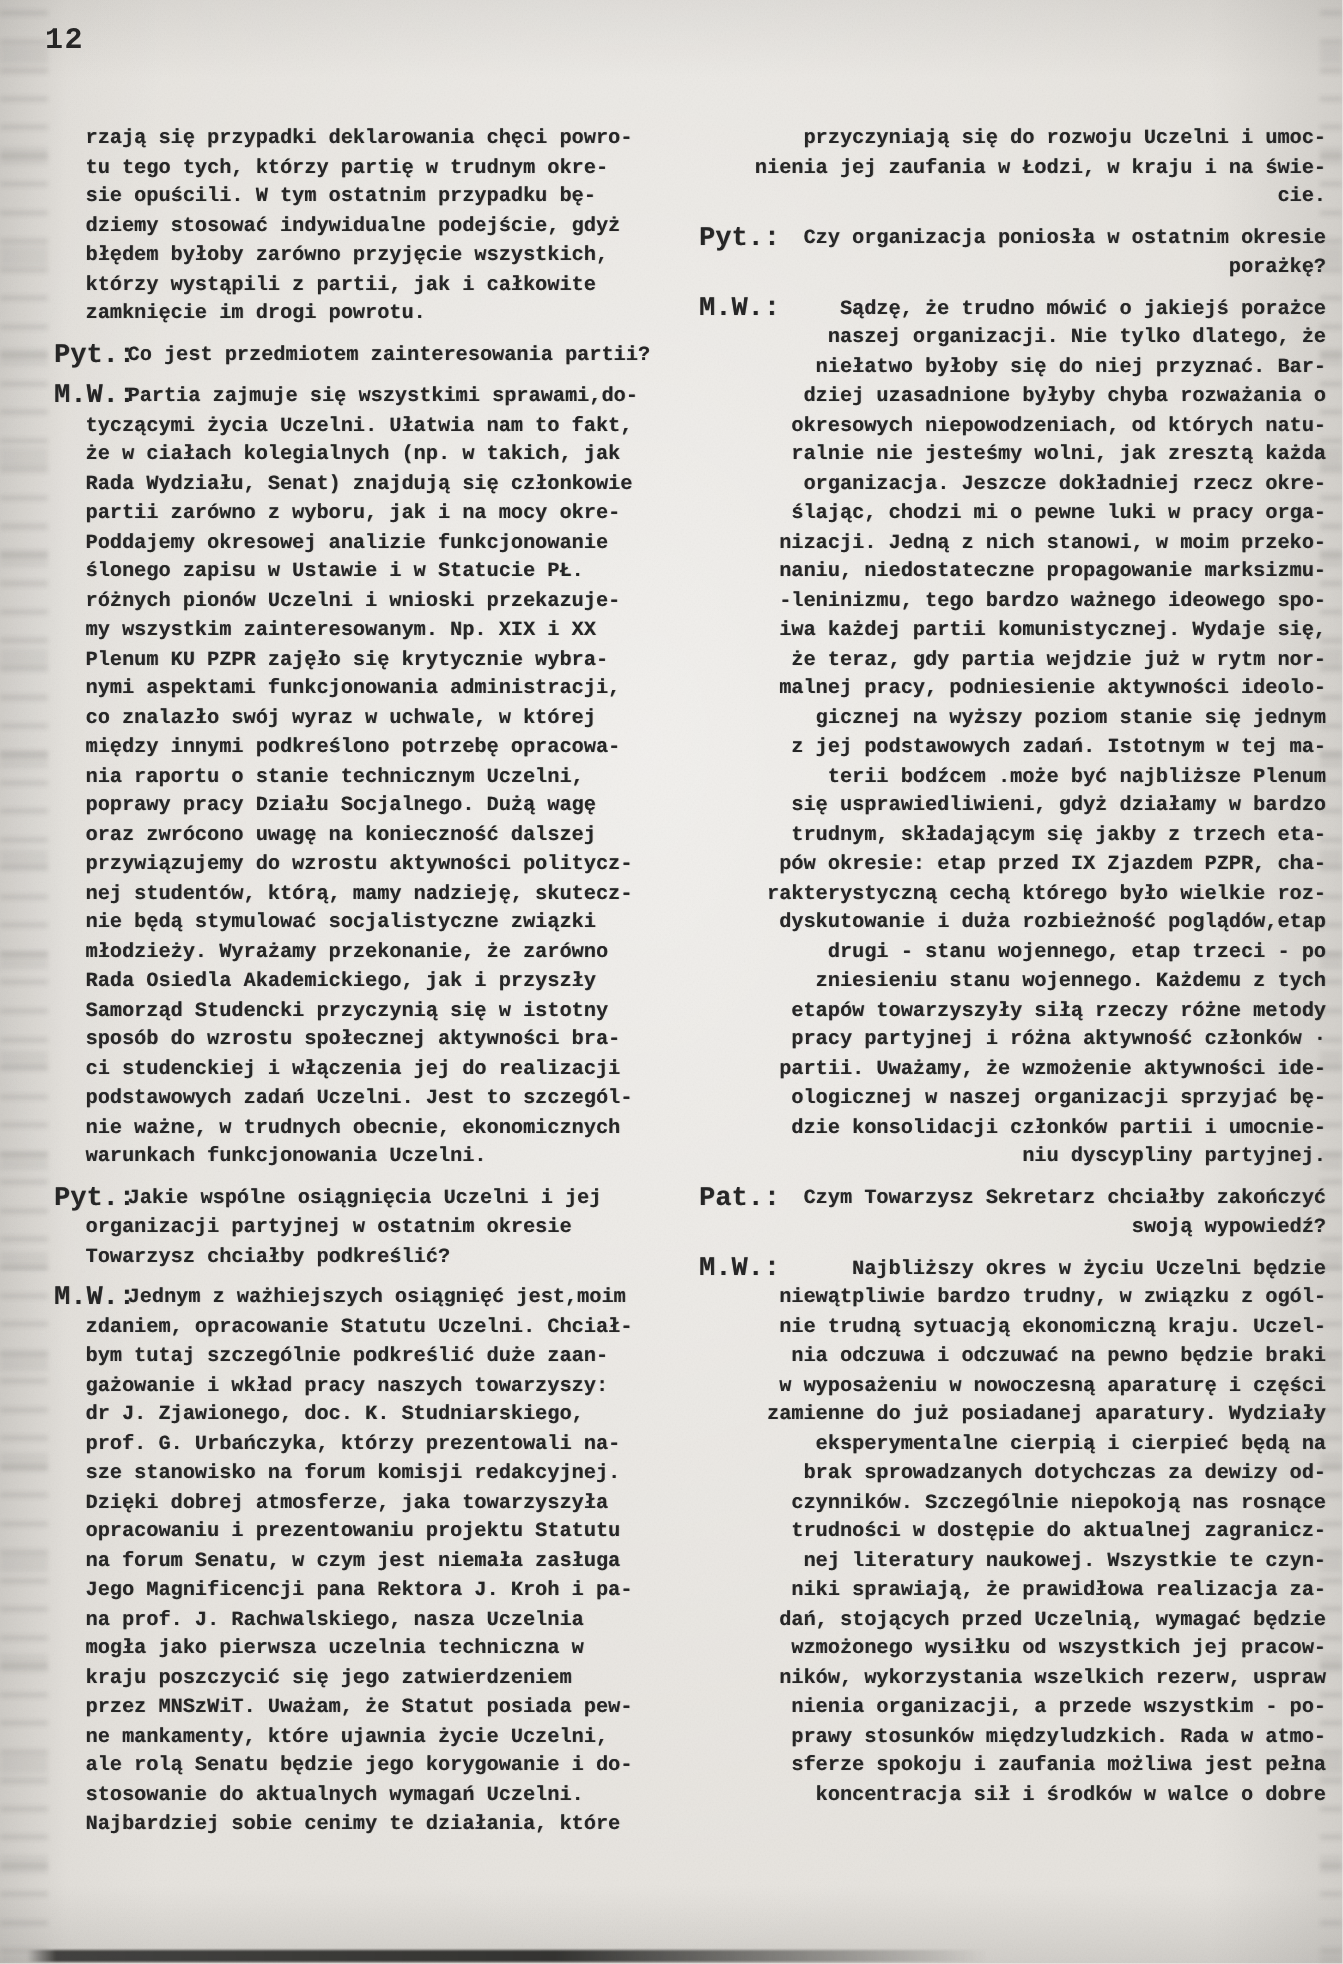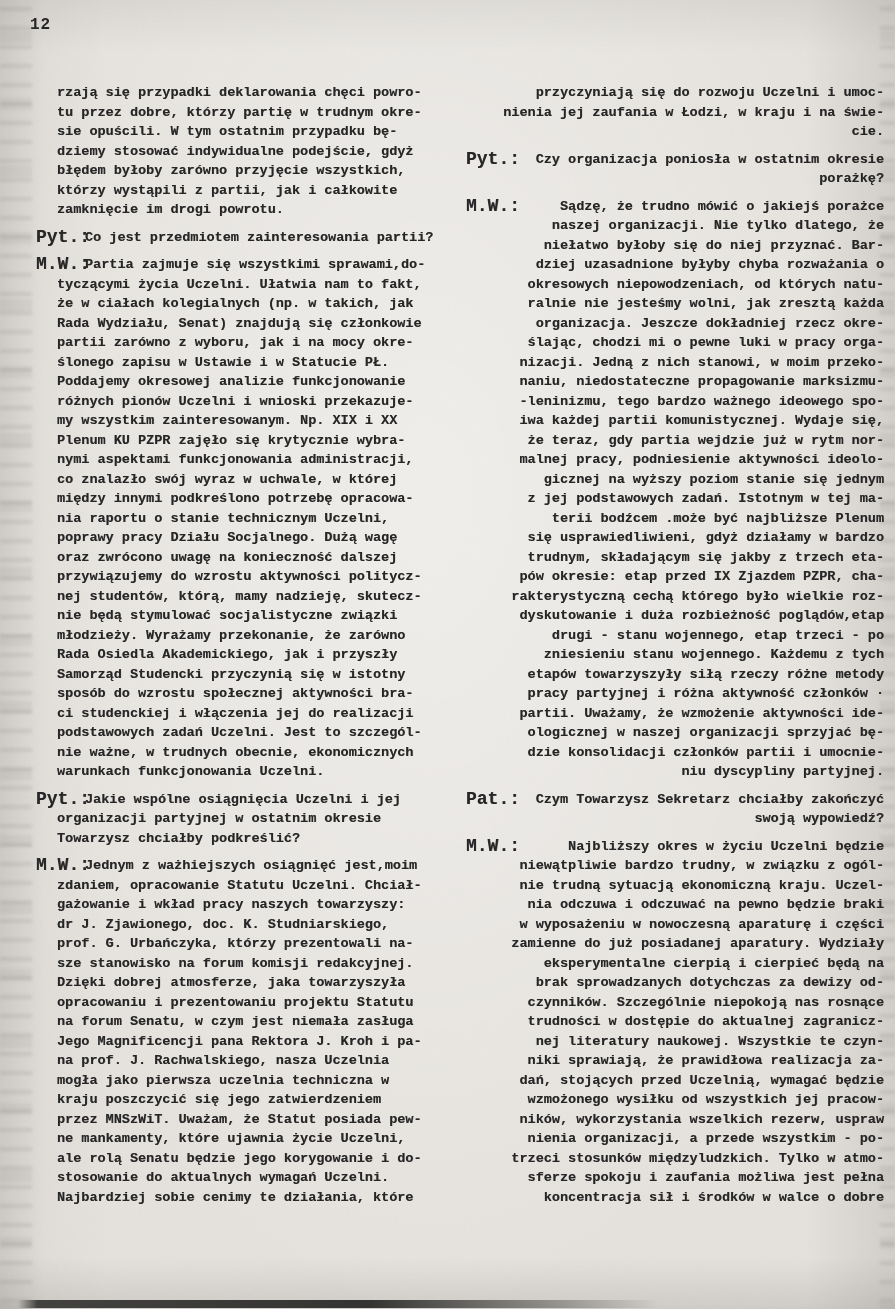--- a/index.html
+++ b/index.html
@@ -18,21 +18,21 @@
     background:
       radial-gradient(ellipse at 48% 38%, rgba(255,255,255,0.45), rgba(255,255,255,0) 72%),
       linear-gradient(to right, rgba(110,108,104,0.20), rgba(110,108,104,0.04) 5%, rgba(110,108,104,0.0) 12%, rgba(110,108,104,0.0) 90%, rgba(110,108,104,0.16) 100%),
       linear-gradient(to bottom, rgba(120,118,114,0.12), rgba(120,118,114,0.0) 4%, rgba(120,118,114,0.0) 96%, rgba(110,108,104,0.18) 100%),
       #e6e3de;
   }
   .page-number {
     position: absolute;
     left: 30px;
     top: 16px;
-    font-size: 16px;
+    font-size: 20px;
     font-weight: 700;
     color: #262626;
     letter-spacing: 1px;
     font-family: Liberation Mono, monospace;
   }
   .column {
     position: absolute;
     top: 83px;
     width: 418px;
   }
@@ -110,40 +110,40 @@
 
 <div class="page">
   <div class="margin-bleed left-edge"></div>
   <div class="margin-bleed right-edge"></div>
 
   <div class="page-number">12</div>
 
   <div class="column left">
       <div class="block">
         <div class="line">rzają się przypadki deklarowania chęci powro-</div>
-        <div class="line">tu przez dobre, którzy partię w trudnym okre-</div>
+        <div class="line">tu tego tych, którzy partię w trudnym okre-</div>
         <div class="line">sie opuścili. W tym ostatnim przypadku bę-</div>
         <div class="line">dziemy stosować indywidualne podejście, gdyż</div>
         <div class="line">błędem byłoby zarówno przyjęcie wszystkich,</div>
         <div class="line">którzy wystąpili z partii, jak i całkowite</div>
         <div class="line">zamknięcie im drogi powrotu.</div>
       </div>
       <div class="block">
         <span class="label">Pyt.:</span>
         <div class="line first-line">Co jest przedmiotem zainteresowania partii?</div>
       </div>
       <div class="block">
         <span class="label">M.W.:</span>
         <div class="line first-line">Partia zajmuje się wszystkimi sprawami,do-</div>
         <div class="line">tyczącymi życia Uczelni. Ułatwia nam to fakt,</div>
         <div class="line">że w ciałach kolegialnych (np. w takich, jak</div>
         <div class="line">Rada Wydziału, Senat) znajdują się członkowie</div>
         <div class="line">partii zarówno z wyboru, jak i na mocy okre-</div>
+        <div class="line">Poddajemy okresowej analizie funkcjonowanie</div>
         <div class="line">ślonego zapisu w Ustawie i w Statucie PŁ.</div>
-        <div class="line">Poddajemy okresowej analizie funkcjonowanie</div>
         <div class="line">różnych pionów Uczelni i wnioski przekazuje-</div>
         <div class="line">my wszystkim zainteresowanym. Np. XIX i XX</div>
         <div class="line">Plenum KU PZPR zajęło się krytycznie wybra-</div>
         <div class="line">nymi aspektami funkcjonowania administracji,</div>
         <div class="line">co znalazło swój wyraz w uchwale, w której</div>
         <div class="line">między innymi podkreślono potrzebę opracowa-</div>
         <div class="line">nia raportu o stanie technicznym Uczelni,</div>
         <div class="line">poprawy pracy Działu Socjalnego. Dużą wagę</div>
         <div class="line">oraz zwrócono uwagę na konieczność dalszej</div>
         <div class="line">przywiązujemy do wzrostu aktywności politycz-</div>
@@ -161,20 +161,21 @@
       <div class="block">
         <span class="label">Pyt.:</span>
         <div class="line first-line">Jakie wspólne osiągnięcia Uczelni i jej</div>
         <div class="line">organizacji partyjnej w ostatnim okresie</div>
         <div class="line">Towarzysz chciałby podkreślić?</div>
       </div>
       <div class="block">
         <span class="label">M.W.:</span>
         <div class="line first-line">Jednym z ważhiejszych osiągnięć jest,moim</div>
         <div class="line">zdaniem, opracowanie Statutu Uczelni. Chciał-</div>
+        <div class="line">bym tutaj szczególnie podkreślić duże zaan-</div>
         <div class="line">gażowanie i wkład pracy naszych towarzyszy:</div>
         <div class="line">dr J. Zjawionego, doc. K. Studniarskiego,</div>
         <div class="line">prof. G. Urbańczyka, którzy prezentowali na-</div>
         <div class="line">sze stanowisko na forum komisji redakcyjnej.</div>
         <div class="line">Dzięki dobrej atmosferze, jaka towarzyszyła</div>
         <div class="line">opracowaniu i prezentowaniu projektu Statutu</div>
         <div class="line">na forum Senatu, w czym jest niemała zasługa</div>
         <div class="line">Jego Magnificencji pana Rektora J. Kroh i pa-</div>
         <div class="line">na prof. J. Rachwalskiego, nasza Uczelnia</div>
         <div class="line">mogła jako pierwsza uczelnia techniczna w</div>
@@ -246,21 +247,21 @@
         <div class="line">eksperymentalne cierpią i cierpieć będą na</div>
         <div class="line">brak sprowadzanych dotychczas za dewizy od-</div>
         <div class="line">czynników. Szczególnie niepokoją nas rosnące</div>
         <div class="line">trudności w dostępie do aktualnej zagranicz-</div>
         <div class="line">nej literatury naukowej. Wszystkie te czyn-</div>
         <div class="line">niki sprawiają, że prawidłowa realizacja za-</div>
         <div class="line">dań, stojących przed Uczelnią, wymagać będzie</div>
         <div class="line">wzmożonego wysiłku od wszystkich jej pracow-</div>
         <div class="line">ników, wykorzystania wszelkich rezerw, uspraw</div>
         <div class="line">nienia organizacji, a przede wszystkim - po-</div>
-        <div class="line">trzeci stosunków międzyludzkich. Tylko w atmo-</div>
+        <div class="line">prawy stosunków międzyludzkich. Rada w atmo-</div>
         <div class="line">sferze spokoju i zaufania możliwa jest pełna</div>
         <div class="line">koncentracja sił i środków w walce o dobre</div>
       </div>
     </div>
 
   <div class="bottom-edge"></div>
 
   <svg class="grain" xmlns="http://www.w3.org/2000/svg">
     <filter id="grain-f">
       <feTurbulence type="fractalNoise" baseFrequency="0.85" numOctaves="2" stitchTiles="stitch"></feTurbulence>

